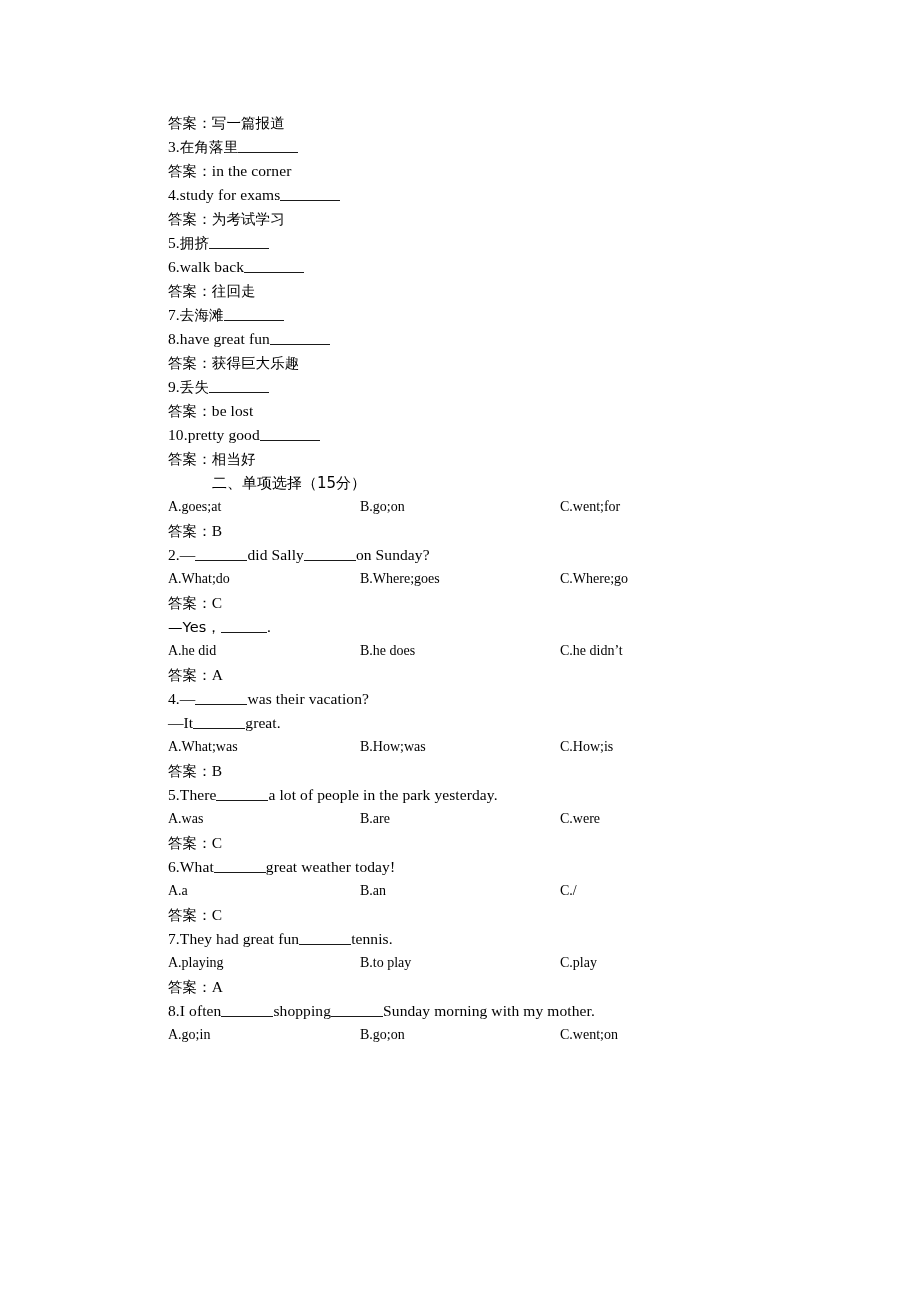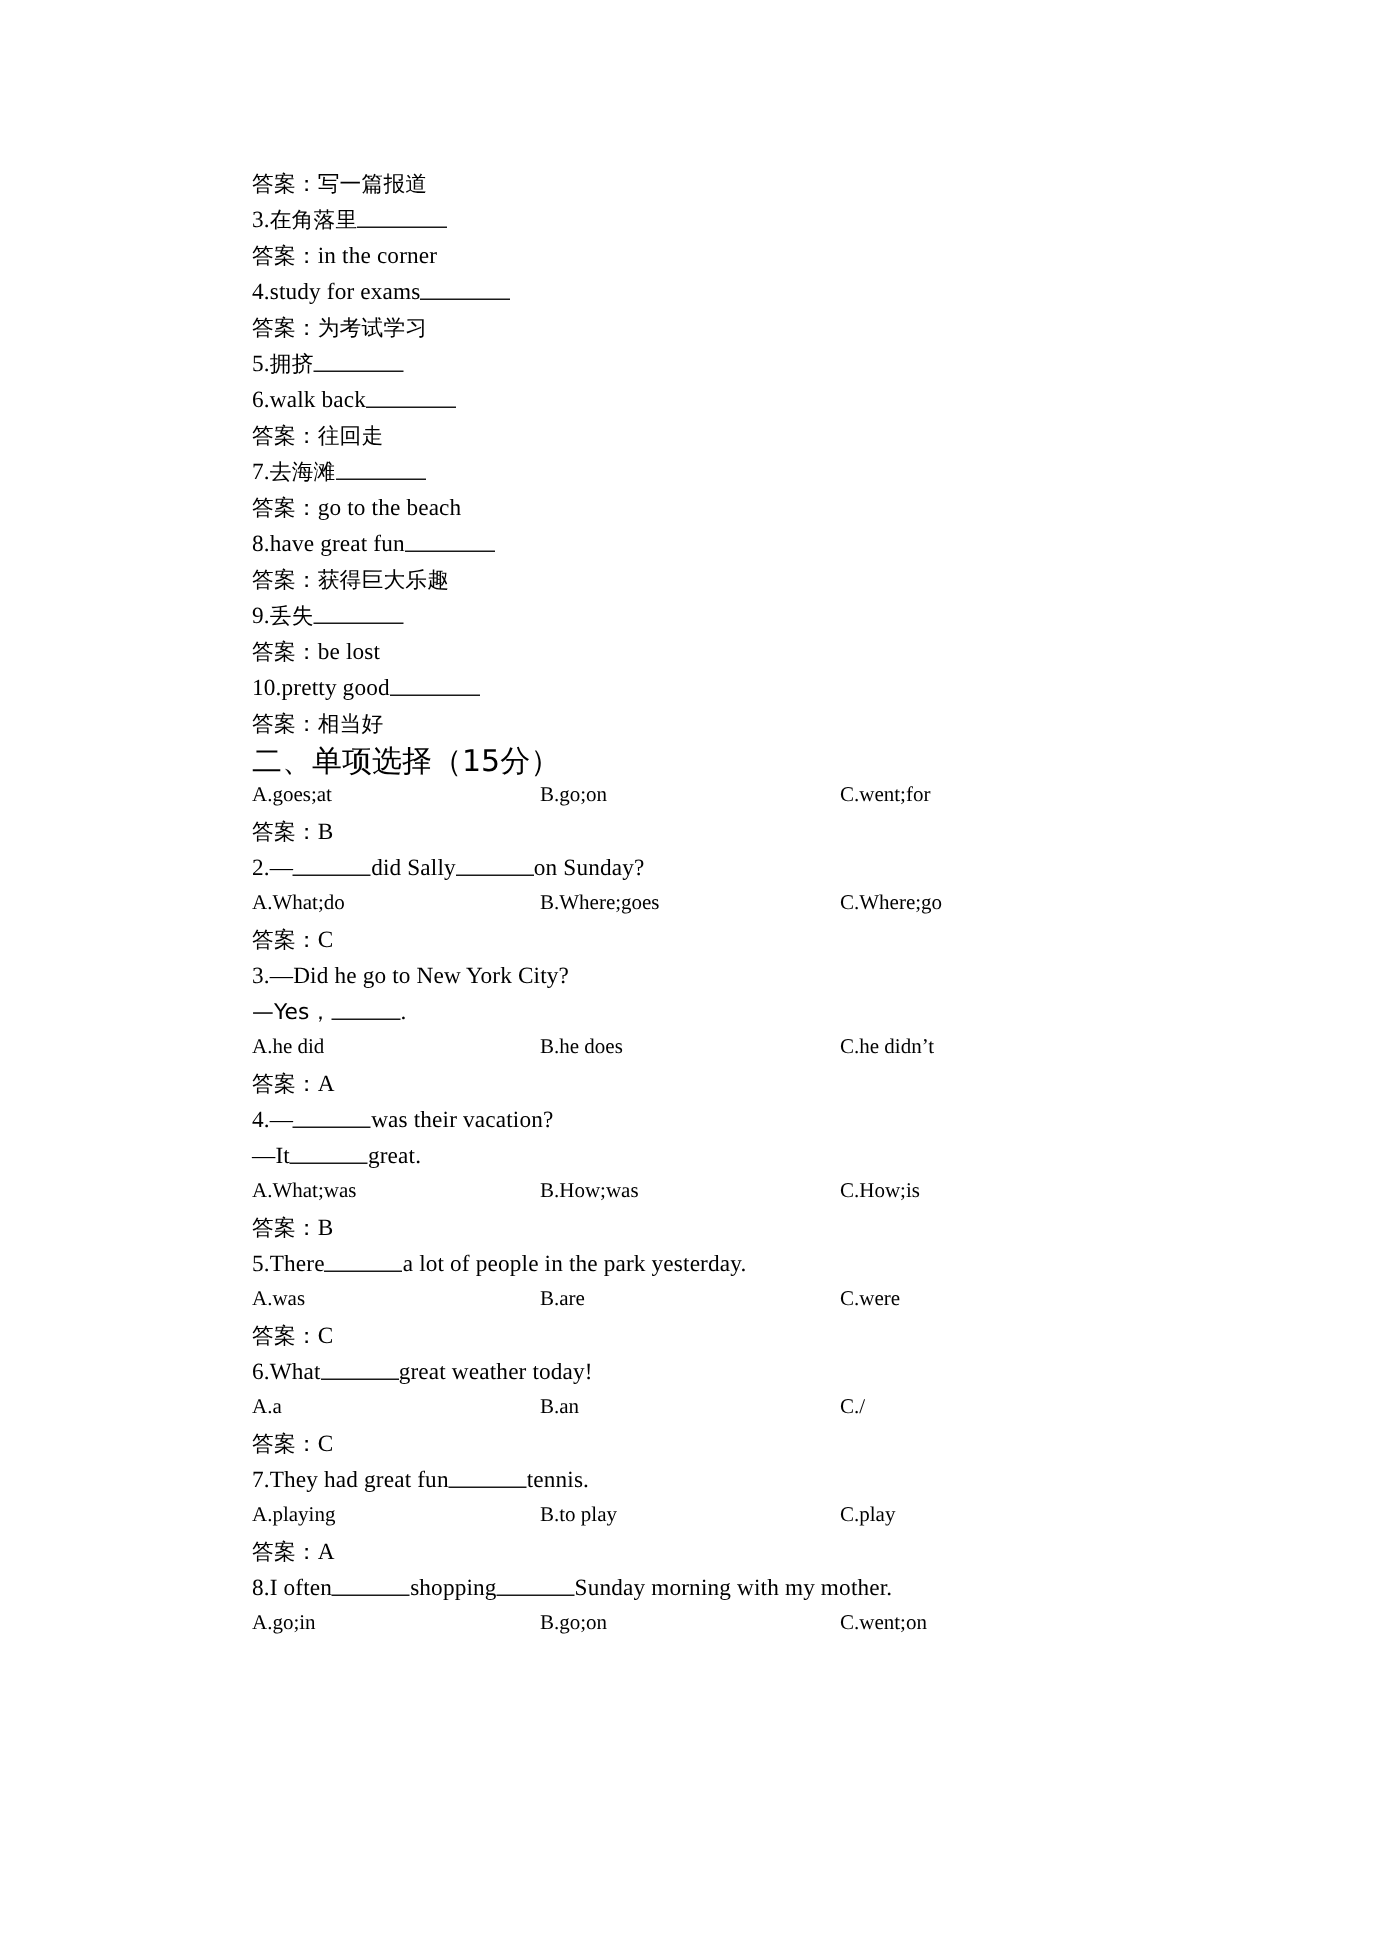--- a/index.html
+++ b/index.html
@@ -76,22 +76,23 @@
   .opt.c { left: 392px; }
   .ans { white-space: nowrap; }
   .ans .val {
     font-family: "Liberation Serif", "DejaVu Serif", serif;
     font-size: 15.5px;
   }
   .sec-head {
     height: 24px;
     line-height: 24px;
     font-family: "DejaVu Sans", "Liberation Sans", sans-serif;
-    font-size: 20px;
+    font-size: 15px;
     white-space: nowrap;
+    margin-left: 44px;
   }
 </style>
 </head>
 <body>
 
 <div id="page">
   <div id="doc-body">
 
     <div class="line cjk"><span>答案：</span><span>写一篇报道</span></div>
 
@@ -100,21 +101,20 @@
 
     <div class="line"><span>4.</span><span>study for exams</span><span class="blank w1"></span></div>
     <div class="line cjk"><span>答案：</span><span>为考试学习</span></div>
 
     <div class="line cjk"><span class="lat">5.</span><span>拥挤</span><span class="blank w1"></span></div>
 
     <div class="line"><span>6.</span><span>walk back</span><span class="blank w1"></span></div>
     <div class="line cjk"><span>答案：</span><span>往回走</span></div>
 
     <div class="line cjk"><span class="lat">7.</span><span>去海滩</span><span class="blank w1"></span></div>
-    <div class="line cjk"><span>答案：</span><span class="lat">go to the beach</span></div>
 
     <div class="line"><span>8.</span><span>have great fun</span><span class="blank w1"></span></div>
     <div class="line cjk"><span>答案：</span><span>获得巨大乐趣</span></div>
 
     <div class="line cjk"><span class="lat">9.</span><span>丢失</span><span class="blank w1"></span></div>
     <div class="line cjk"><span>答案：</span><span class="lat">be lost</span></div>
 
     <div class="line"><span>10.</span><span>pretty good</span><span class="blank w1"></span></div>
     <div class="line cjk"><span>答案：</span><span>相当好</span></div>
 
@@ -128,21 +128,20 @@
     <div class="line cjk ans"><span>答案：</span><span class="val">B</span></div>
 
     <div class="line"><span>2.—</span><span class="blank w2"></span><span>did Sally</span><span class="blank w2"></span><span>on Sunday?</span></div>
     <div class="opts">
       <span class="opt a">A.What;do</span>
       <span class="opt b">B.Where;goes</span>
       <span class="opt c">C.Where;go</span>
     </div>
     <div class="line cjk ans"><span>答案：</span><span class="val">C</span></div>
 
-    <div class="line">3.—Did he go to New York City?</div>
     <div class="line"><span class="cjk">—Yes，</span><span class="blank w3"></span><span>.</span></div>
     <div class="opts">
       <span class="opt a">A.he did</span>
       <span class="opt b">B.he does</span>
       <span class="opt c">C.he didn’t</span>
     </div>
     <div class="line cjk ans"><span>答案：</span><span class="val">A</span></div>
 
     <div class="line"><span>4.—</span><span class="blank w2"></span><span>was their vacation?</span></div>
     <div class="line"><span>—It</span><span class="blank w2"></span><span>great.</span></div>

